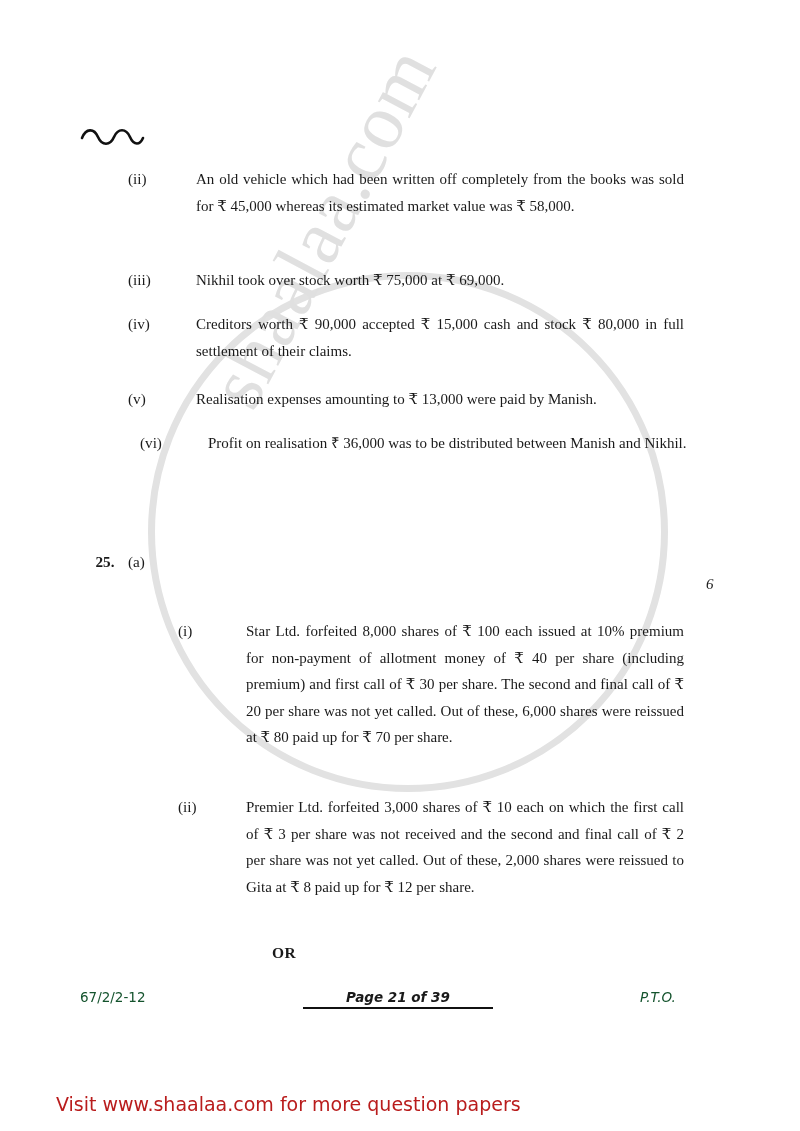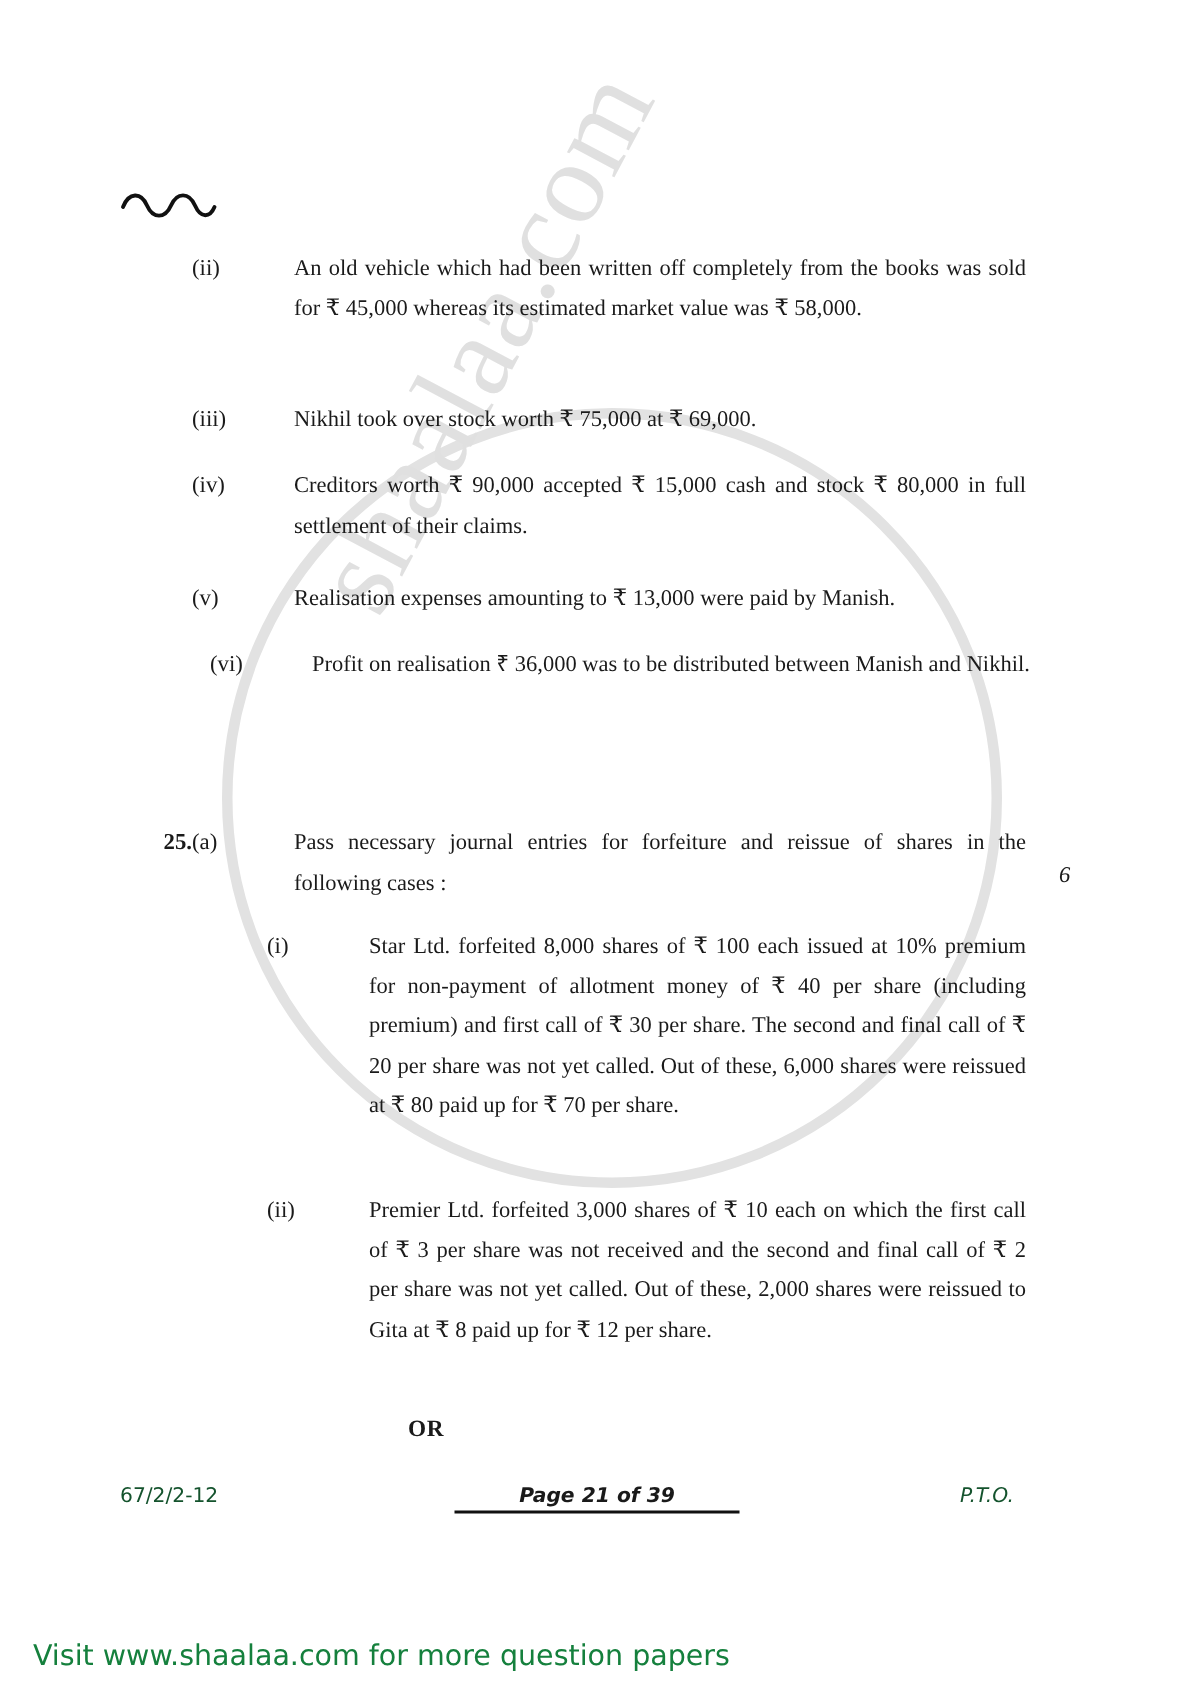--- a/index.html
+++ b/index.html
@@ -68,21 +68,21 @@
     position: absolute;
     display: flex;
     align-items: flex-start;
   }
 
   .num-col {
     width: 46px;
     flex: 0 0 46px;
     font-size: 15.2px;
     line-height: 26.5px;
-    text-align: right;
+    text-align: center;
   }
   .num-col.bold { font-weight: bold; }
 
   .roman-col {
     width: 48px;
     flex: 0 0 48px;
     font-size: 15.2px;
     line-height: 26.5px;
     text-align: left;
   }
@@ -131,21 +131,22 @@
   .footer-rule {
     position: absolute;
     height: 2px;
     background: #111111;
   }
 
   .bottom-banner {
     position: absolute;
     font-family: "DejaVu Sans", "Liberation Sans", sans-serif;
     font-size: 19px;
-    color: #15803d;
+    color: #b91c1c;
+    margin-left: 34px;
   }
 </style>
 </head>
 <body>
 
 <div class="page">
 
   <div class="watermark"></div>
   <div class="watermark-text">shaalaa.com</div>
 
@@ -178,21 +179,20 @@
     </div>
 
     <div class="q-block" style="left:140px; top:430px; width:556px;font-family:Liberation Serif, serif;">
       <div class="roman-col">(vi)</div>
       <div class="body-col" style="width:504px;">Profit on realisation ₹ 36,000 was to be distributed between Manish and Nikhil.</div>
     </div>
 
     <div class="q-block" style="left:82px; top:549px; width:602px;">
       <div class="num-col bold">25.</div>
       <div class="roman-col">(a)</div>
-      <div class="body-col" style="width:502px;">Pass necessary journal entries for forfeiture and reissue of shares in the following cases :</div>
     </div>
 
     <div class="marks" style="left:706px; top:576px;">6</div>
 
     <div class="q-block" style="left:178px; top:618px; width:506px;">
       <div class="roman-col">(i)</div>
       <div class="body-col" style="width:456px;">Star Ltd. forfeited 8,000 shares of ₹ 100 each issued at 10% premium for non-payment of allotment money of  ₹ 40 per share (including premium) and first call of ₹ 30 per share. The second and final call of ₹ 20 per share was not yet called. Out of these, 6,000 shares were reissued at ₹ 80 paid up for ₹ 70 per share.</div>
     </div>
 
     <div class="q-block" style="left:178px; top:794px; width:506px;">

